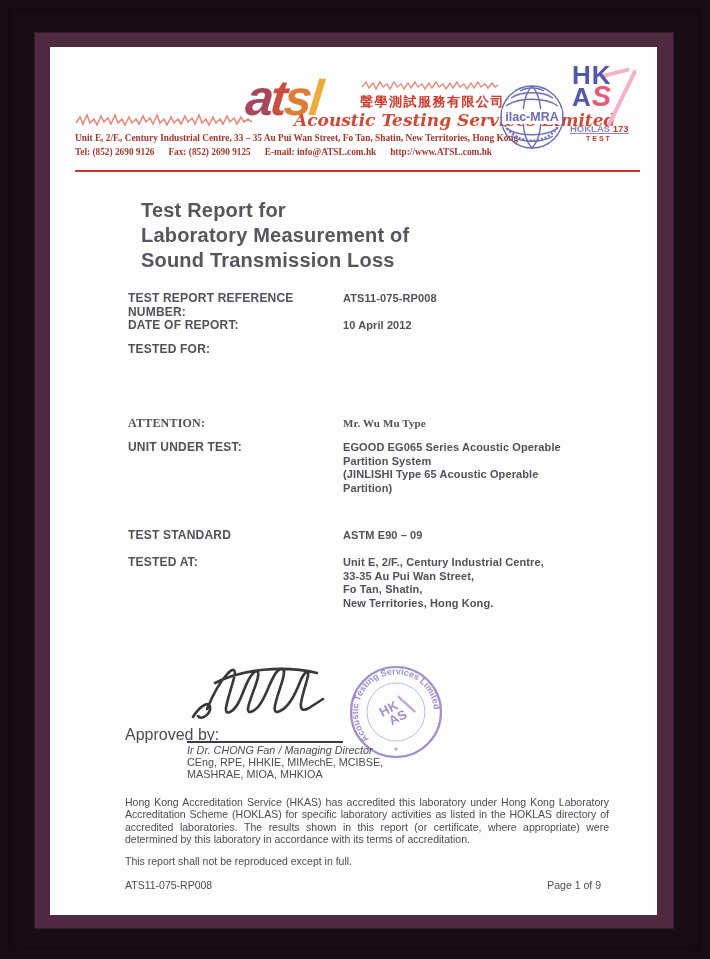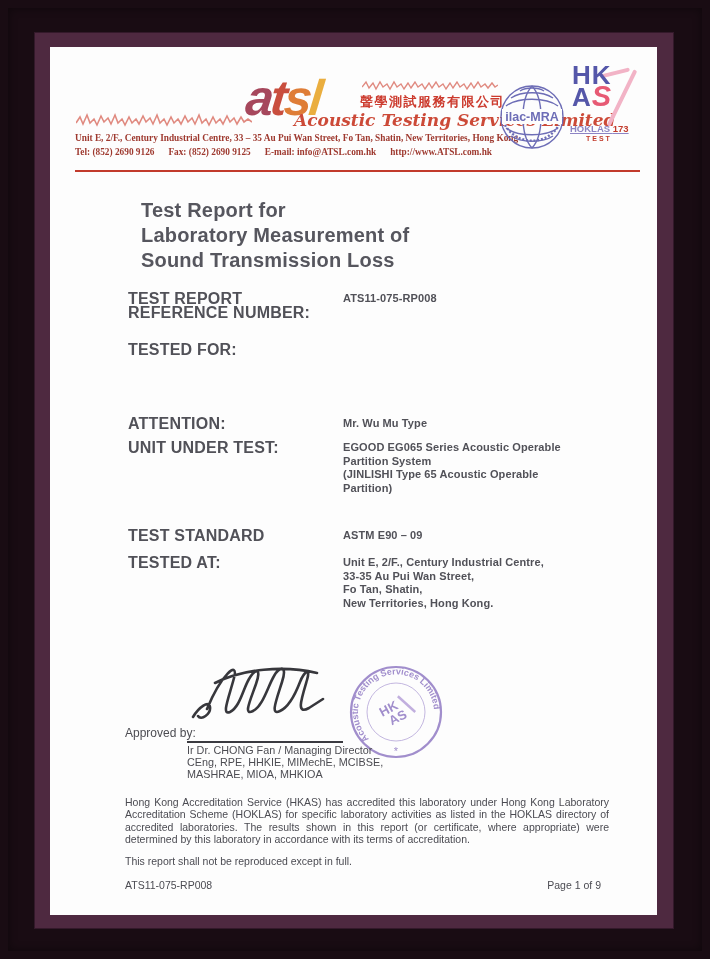--- a/index.html
+++ b/index.html
@@ -41,26 +41,26 @@
     transform:rotate(26deg);border-radius:2px;}
   .hkas-tick2{position:absolute;left:30px;top:6px;width:30px;height:4px;background:#f2b3c6;
     transform:rotate(-14deg);border-radius:2px;}
   .hoklas{font-size:9.5px;font-weight:bold;color:#8d84c4;text-decoration:underline;white-space:nowrap;}
   .hoklas b{color:#c23b2c;margin-top:18px;}
   .hoklas-sub{font-size:7px;font-weight:bold;color:#c23b2c;letter-spacing:2px;}
   
   .title{font-size:20px;font-weight:bold;color:#56565e;line-height:25px;letter-spacing:.2px;margin-left:16px;}
   
   .frow{position:absolute;left:78px;display:flex;}
-  .flabel{display:inline-block;width:215px;font-size:16px;font-weight:bold;color:#515158;
+  .flabel{display:inline-block;width:215px;font-size:12px;font-weight:bold;color:#515158;
     line-height:13.5px;letter-spacing:.2px;}
   .fvalue{display:inline-block;width:278px;font-size:11px;font-weight:bold;color:#515158;
     line-height:13.5px;white-space:pre-line;letter-spacing:.1px;}
   
-  .plain{font-size:12px;color:#4c4c52;}
+  .plain{font-size:16px;color:#4c4c52;}
   .sig-line{background:#3a3a40;height:2px;}
   .sig-name{font-size:10.8px;color:#4c4c52;line-height:11.5px;white-space:pre-line;}
   
   .foot-par{font-size:10.5px;color:#4b4b52;line-height:12.4px;text-align:justify;}
   .foot-small{font-size:10.5px;color:#4b4b52;}
   .refrow{display:flex;justify-content:space-between;font-size:10.5px;color:#4b4b52;}
 </style>
 </head>
 <body>
 
@@ -115,27 +115,31 @@
   <div class="abs title" style="left:75px;top:151px;">
     <div>Test Report for</div>
     <div>Laboratory Measurement of</div>
     <div>Sound Transmission Loss</div>
   </div>
 
   <div class="frow" style="top:245px;">
     <span class="flabel">TEST REPORT REFERENCE NUMBER:</span>
       <span class="fvalue">ATS11-075-RP008</span>
   </div>
+  <div class="frow" style="top:272px;">
+    <span class="flabel">DATE OF REPORT:</span>
+      <span class="fvalue">10 April 2012</span>
+  </div>
   <div class="frow" style="top:296px;">
     <span class="flabel">TESTED FOR:</span>
   </div>
   <div class="frow" style="top:319px;">
     <span class="flabel"></span>
   </div>
-  <div class="frow" style="top:370px;">
+  <div class="frow" style="top:370px;font-family:Liberation Serif, serif;">
     <span class="flabel">ATTENTION:</span>
       <span class="fvalue">Mr. Wu Mu Type</span>
   </div>
   <div class="frow" style="top:394px;">
     <span class="flabel">UNIT UNDER TEST:</span>
       <span class="fvalue">EGOOD EG065 Series Acoustic Operable
 Partition System
 (JINLISHI Type 65 Acoustic Operable
 Partition)</span>
   </div>
@@ -167,21 +171,21 @@
       <g transform="rotate(-28 49 49)">
         <text x="44" y="47" font-size="13" font-weight="900" fill="#8d76c2" text-anchor="middle" font-family="Liberation Sans,sans-serif">HK</text>
         <text x="48" y="59" font-size="13" font-weight="900" fill="#8d76c2" text-anchor="middle" font-family="Liberation Sans,sans-serif">AS</text>
         <path d="M58 36 L66 58" stroke="#b59fd8" stroke-width="2.5"></path>
       </g>
     </g>
   </svg>
 
   <div class="abs plain" style="left:75px;top:679px;">Approved by:</div>
   <div class="abs sig-line" style="left:137px;top:694px;width:156px;"></div>
-  <div class="abs sig-name" style="left:137px;top:698px;">Ir Dr. CHONG Fan / Managing Director</div>
+  <div class="abs sig-name" style="left:137px;top:698px;font-style:italic;">Ir Dr. CHONG Fan / Managing Director</div>
   <div class="abs sig-name" style="left:137px;top:710px;">CEng, RPE, HHKIE, MIMechE, MCIBSE,
 MASHRAE, MIOA, MHKIOA</div>
 
   <div class="abs foot-par" style="left:75px;top:749px;width:484px;">Hong Kong Accreditation Service (HKAS) has accredited this laboratory under Hong Kong Laboratory Accreditation Scheme (HOKLAS) for specific laboratory activities as listed in the HOKLAS directory of accredited laboratories. The results shown in this report (or certificate, where appropriate) were determined by this laboratory in accordance with its terms of accreditation.</div>
   <div class="abs foot-small" style="left:75px;top:808px;">This report shall not be reproduced except in full.</div>
   <div class="abs refrow" style="left:75px;top:832px;width:476px;">
     <span>ATS11-075-RP008</span>
     <span>Page 1 of 9</span>
   </div>
 

